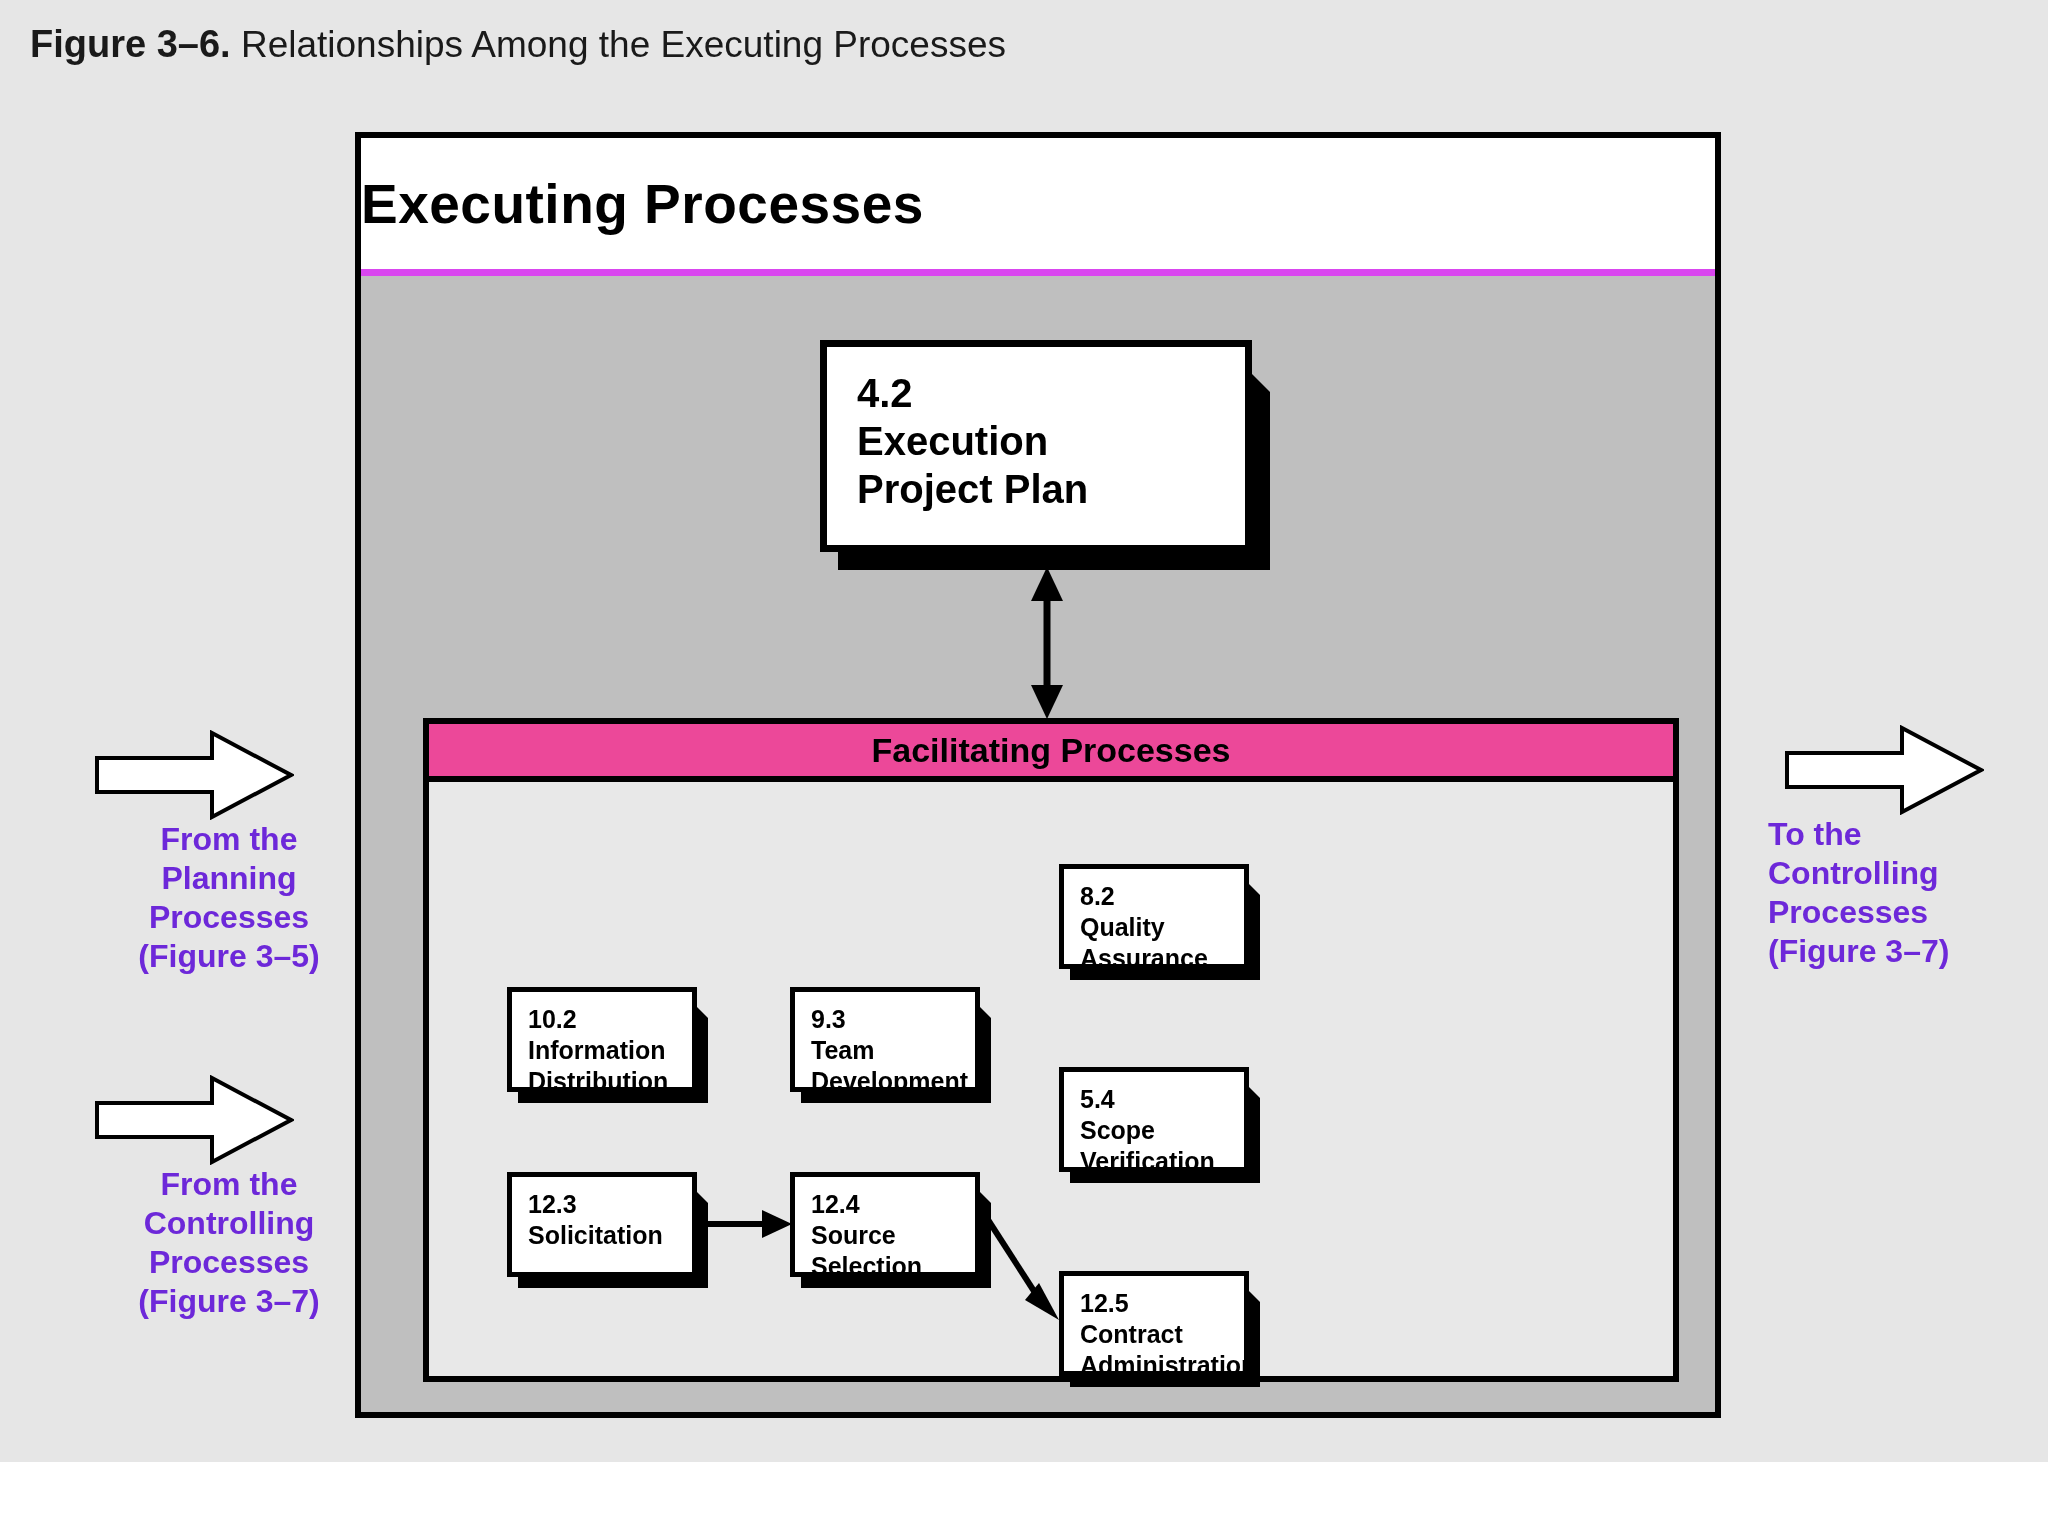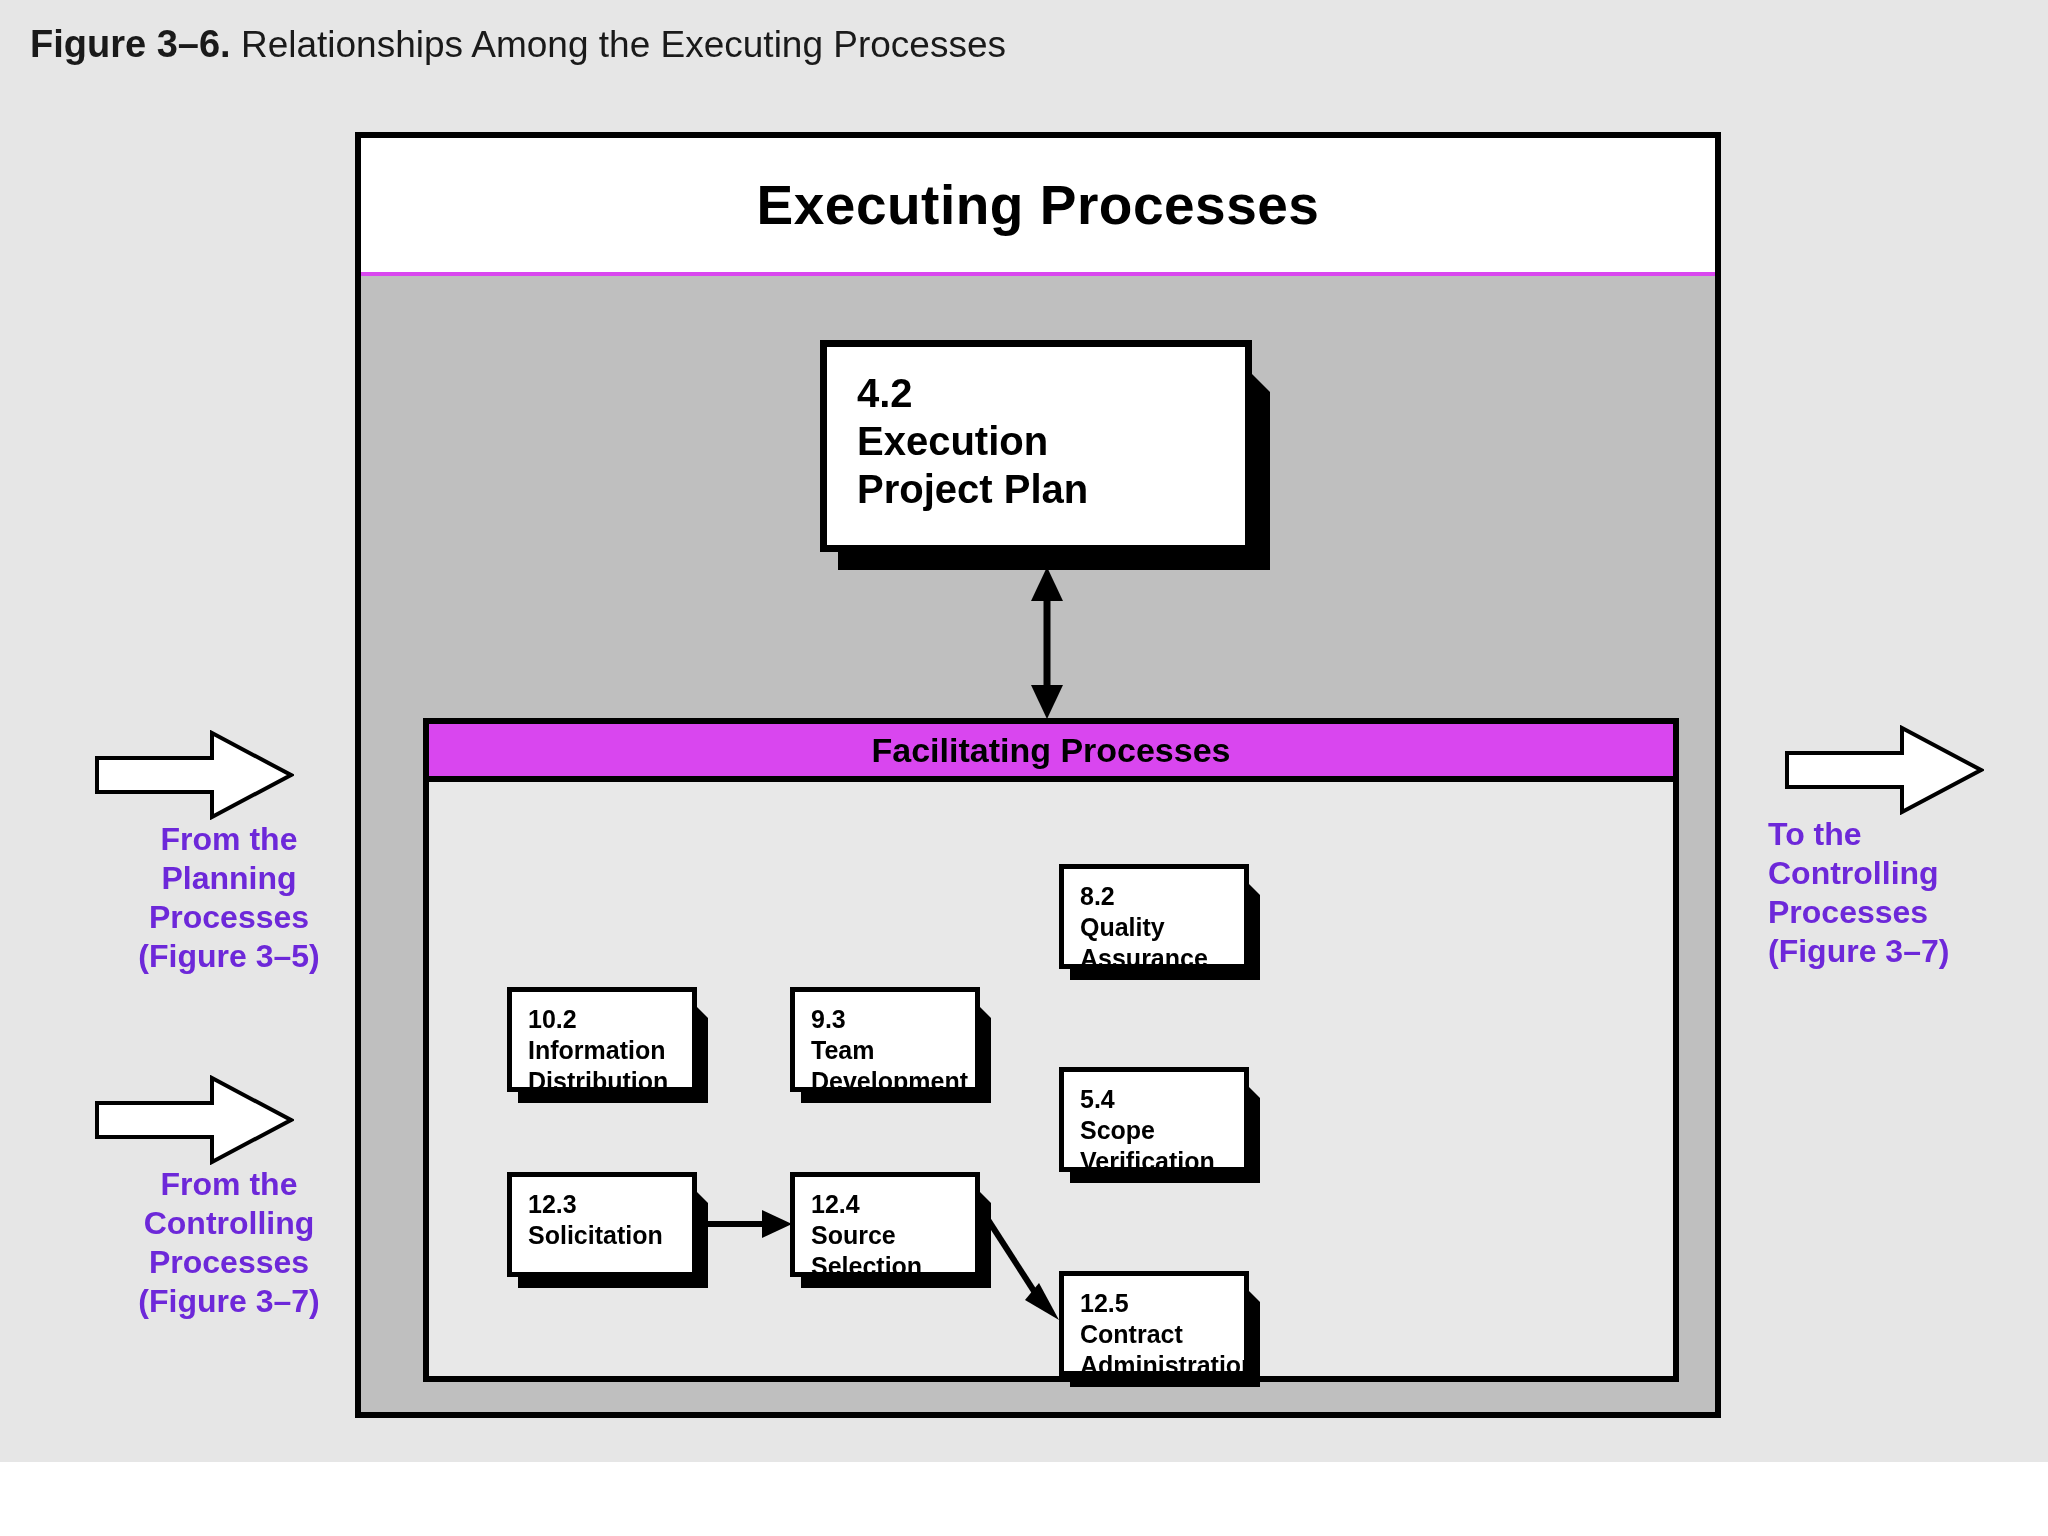--- a/index.html
+++ b/index.html
@@ -58,25 +58,24 @@
     border: 6px solid #000000;
     box-sizing: border-box;
     background: #bfbfbf;
   }
   #executing-header {
     position: absolute;
     left: 0; top: 0;
     width: 100%;
     height: 138px;
     background: #ffffff;
-    border-bottom: 4px solid #d946ef;
+    border-bottom: 7px solid #d946ef;
     box-sizing: border-box;
     display: flex;
     align-items: center;
-    justify-content: center;
   }
   #executing-title {
     font-size: 55px;
     font-weight: bold;
     color: #000;
     letter-spacing: 0.5px;
   }
 
   
   .card {
@@ -149,21 +148,21 @@
     height: 664px;
     border: 6px solid #000000;
     box-sizing: border-box;
     background: #e8e8e8;
   }
   #facilitating-header {
     position: absolute;
     left: 0; top: 0;
     width: 100%;
     height: 58px;
-    background: #d946ef;
+    background: #ec4899;
     border-bottom: 6px solid #000000;
     box-sizing: border-box;
     display: flex;
     align-items: center;
     justify-content: center;
   }
   #facilitating-title {
     font-size: 34px;
     font-weight: bold;
     color: #000;

